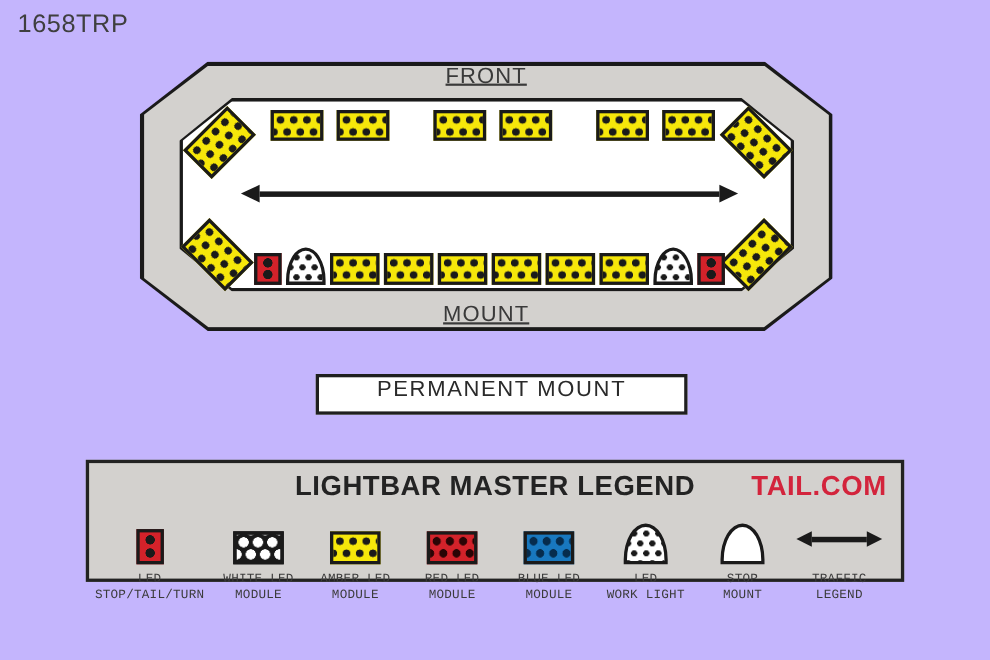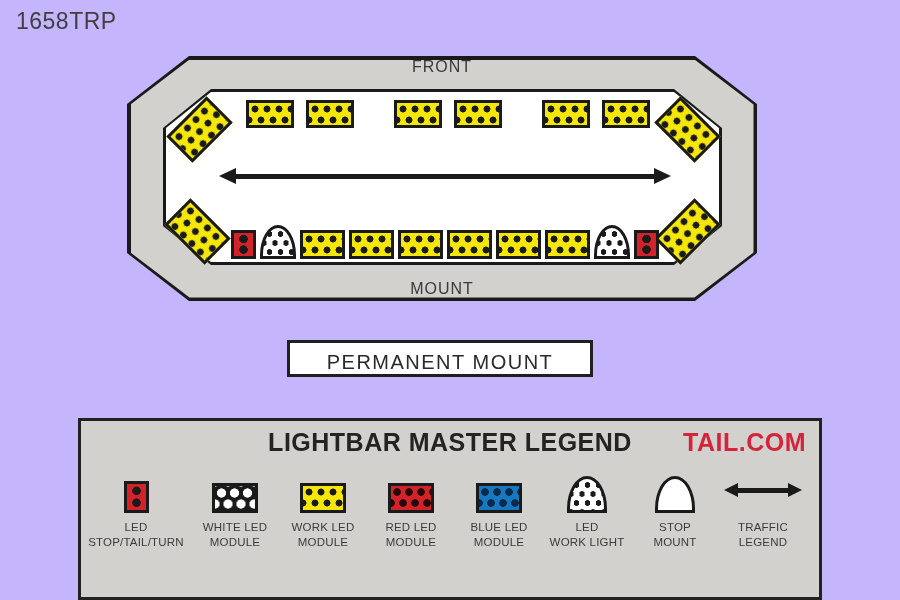--- a/index.html
+++ b/index.html
@@ -18,21 +18,21 @@
   .lightbar{position:absolute;left:127px;top:56px;width:630px;height:245px;}
   .oct-outer{position:absolute;inset:0;background:var(--black,#1a1a1a);
     clip-path:polygon(62px 0,568px 0,630px 48px,630px 197px,568px 245px,62px 245px,0 197px,0 48px);}
   .oct-outer-fill{position:absolute;inset:3.5px;background:var(--housing-gray,#d3d1ce);
     clip-path:polygon(59px 0,564px 0,623px 45px,623px 193px,564px 238px,59px 238px,0 193px,0 45px);}
   .oct-inner{position:absolute;left:36px;top:33px;width:559px;height:176px;background:var(--black,#1a1a1a);
     clip-path:polygon(48px 0,511px 0,559px 39px,559px 137px,511px 176px,48px 176px,0 137px,0 39px);}
   .oct-inner-fill{position:absolute;inset:3px;background:#fff;
     clip-path:polygon(45px 0,508px 0,553px 36px,553px 134px,508px 170px,45px 170px,0 134px,0 36px);}
   .front-label,.rear-label{position:absolute;left:0;right:0;text-align:center;
-    font-size:16px;color:#3a3a3a;letter-spacing:1px;}
+    font-size:20px;color:#3a3a3a;letter-spacing:1px;text-decoration:underline;}
   .front-label{top:2px;} .rear-label{bottom:3px;}
 
   
   .mod{border:3px solid var(--black,#1a1a1a);flex:0 0 auto;}
   .mod.amber{background-color:var(--amber,#f6e70a);
     background-image:
       radial-gradient(circle,var(--black,#1a1a1a) 3.3px,transparent 3.7px),
       radial-gradient(circle,var(--black,#1a1a1a) 3.3px,transparent 3.7px);
     background-size:12px 22px,12px 22px;
     background-position:0 -5px,6px 6px;}
@@ -64,32 +64,32 @@
 
   
   .h-arrow{display:flex;align-items:center;}
   .h-arrow .shaft{flex:1;height:5px;background:var(--black,#1a1a1a);}
   .h-arrow .head{width:0;height:0;flex:0 0 auto;}
   .h-arrow .head.left{border-top:8px solid transparent;border-bottom:8px solid transparent;border-right:17px solid var(--black,#1a1a1a);}
   .h-arrow .head.right{border-top:8px solid transparent;border-bottom:8px solid transparent;border-left:17px solid var(--black,#1a1a1a);}
   .advisor{position:absolute;left:92px;top:112px;width:452px;}
 
   
-  .mount-box{position:absolute;left:287px;top:340px;width:306px;height:37px;background:#fff;
-    border:3px solid #1f1f1f;display:flex;align-items:flex-end;justify-content:center;}
+  .mount-box{position:absolute;left:287px;top:340px;width:338px;height:37px;background:#fff;
+    border:3px solid #1f1f1f;display:flex;align-items:flex-start;justify-content:center;}
   .mount-box span{font-size:20px;color:#2a2a2a;letter-spacing:1.5px;}
 
   
-  .legend{position:absolute;left:78px;top:418px;width:744px;height:182px;
+  .legend{position:absolute;left:78px;top:418px;width:744px;height:111px;
     background:var(--legend-bg,#d3d1ce);border:3px solid #222;}
   .legend-title{position:absolute;left:0;right:0;top:7px;text-align:center;
     font-size:25px;font-weight:bold;color:#232323;letter-spacing:0.5px;}
   .legend-brand{position:absolute;right:13px;top:7px;font-size:25px;font-weight:bold;
     color:var(--brand-red,#d3243c);letter-spacing:0.5px;}
-  .legend-items{position:absolute;left:0;right:12px;top:44px;display:flex;}
+  .legend-items{position:absolute;left:0;right:12px;top:44px;display:flex;font-family:Liberation Mono, monospace;}
   .legend-item{flex:1;display:flex;flex-direction:column;align-items:center;}
   .legend-item.wide{flex:1.25;}
   .icon-slot{height:48px;display:flex;align-items:flex-end;justify-content:center;}
   .legend-label{margin-top:7px;text-align:center;font-size:11.5px;line-height:14.5px;
     color:var(--text-dark,#3b3b3b);letter-spacing:0.2px;}
   .legend-mod{width:46px;height:30px;border:3px solid var(--black,#1a1a1a);}
   .legend-stop{width:25px;height:32px;}
   .mod.white{background-color:var(--black,#1a1a1a);
     background-image:
       radial-gradient(circle,#fff 4.4px,transparent 4.8px),
@@ -193,21 +193,21 @@
           <div>WHITE LED</div>
           <div>MODULE</div>
         </div>
       </div>
 
       <div class="legend-item">
         <div class="icon-slot">
           <div class="mod amber legend-mod"></div>
         </div>
         <div class="legend-label">
-          <div>WORK LED</div>
+          <div>AMBER LED</div>
           <div>MODULE</div>
         </div>
       </div>
 
       <div class="legend-item">
         <div class="icon-slot">
           <div class="mod redmod legend-mod"></div>
         </div>
         <div class="legend-label">
           <div>RED LED</div>

